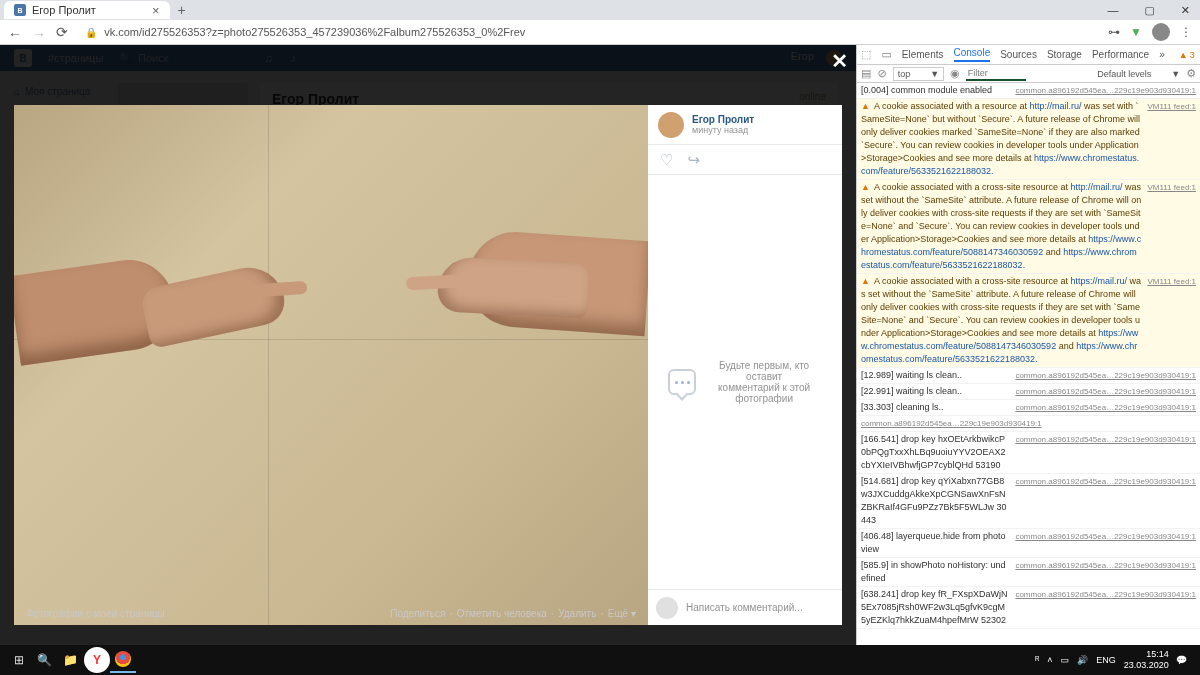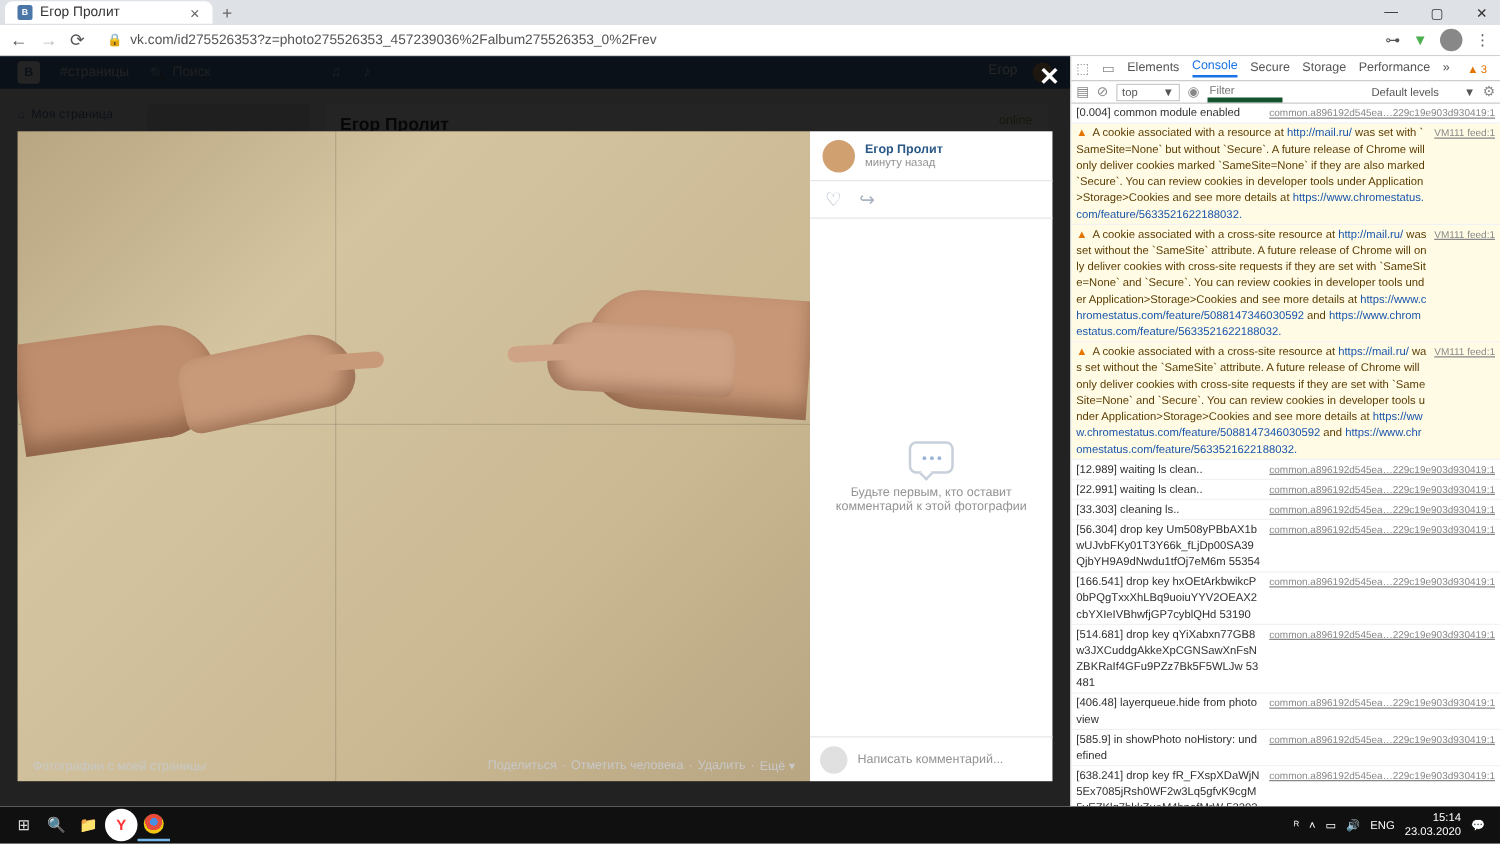--- a/index.html
+++ b/index.html
@@ -46,21 +46,21 @@
 .hand-r::after { content: ''; position: absolute; left: -32px; top: 20px; width: 55px; height: 13px; background: #cfa385; border-radius: 8px; transform: rotate(-6deg); }
 .wrist-r { position: absolute; right: 0; top: 130px; width: 180px; height: 95px; background: #c79777; border-radius: 55px 0 0 55px; transform: rotate(4deg); box-shadow: inset 0 -10px 15px rgba(70,35,15,0.4); }
 
 .side-panel { width: 194px; background: #fff; display: flex; flex-direction: column; }
 .author { height: 40px; padding: 8px 10px; display: flex; gap: 8px; align-items: center; border-bottom: 1px solid #e7e8ec; }
 .author-ava { width: 26px; height: 26px; border-radius: 50%; background: #d0a070; }
 .author-txt { font-size: 10px; }
 .author-name { color: #2a5885; font-weight: 600; }
 .author-time { color: #939393; font-size: 9px; }
 .likes { height: 30px; display: flex; align-items: center; gap: 14px; padding: 0 12px; border-bottom: 1px solid #e7e8ec; color: #aab5c2; font-size: 15px; }
-.comments-empty { flex: 1; display: flex; flex-direction: column; align-items: center; justify-content: center; color: #939393; font-size: 10px; text-align: center; padding: 0 20px; gap: 10px; }
+.comments-empty { flex: 1; display: flex; flex-direction: row; align-items: center; justify-content: center; color: #939393; font-size: 10px; text-align: center; padding: 0 20px; gap: 10px; }
 .comment-bubble { width: 36px; height: 26px; border: 2px solid #c7d0db; border-radius: 6px; position: relative; display: flex; align-items: center; justify-content: center; gap: 3px; }
 .comment-bubble::after { content: ''; position: absolute; bottom: -6px; left: 8px; width: 6px; height: 6px; border-right: 2px solid #c7d0db; border-bottom: 2px solid #c7d0db; background: #fff; transform: rotate(45deg); }
 .comment-bubble span { width: 3px; height: 3px; background: #9ab2d8; border-radius: 50%; }
 .comment-input { height: 36px; border-top: 1px solid #e7e8ec; display: flex; align-items: center; gap: 8px; padding: 0 8px; }
 .cmt-ava { width: 22px; height: 22px; border-radius: 50%; background: #e0e0e0; }
 .cmt-field { flex: 1; font-size: 10px; color: #939393; }
 
 .pv-footer { position: absolute; bottom: 20px; left: 14px; right: 208px; height: 24px; color: #c8c8c8; font-size: 10px; display: flex; align-items: center; padding: 0 12px; }
 .pv-title { margin-right: auto; }
 .pv-actions { display: flex; gap: 4px; }
@@ -76,21 +76,21 @@
 
 
 .devtools { width: 344px; background: #fff; display: flex; flex-direction: column; border-left: 1px solid #ccc; font-size: 10px; }
 .dt-tabs { height: 20px; border-bottom: 1px solid #ccc; display: flex; align-items: center; padding: 0 4px; gap: 10px; color: #555; font-size: 10px; }
 .dt-ico { font-size: 11px; color: #888; cursor: pointer; }
 .dt-tab { cursor: pointer; }
 .dt-tab.active { color: #1a73e8; border-bottom: 2px solid #1a73e8; padding-bottom: 2px; }
 .dt-warn { color: #e37400; margin-left: 4px; display: flex; align-items: center; gap: 2px; font-size: 9px; }
 .dt-sub { height: 18px; border-bottom: 1px solid #ccc; display: flex; align-items: center; padding: 0 4px; gap: 6px; color: #555; font-size: 9px; }
 .dt-select { border: 1px solid #ccc; padding: 0 4px; font-size: 9px; height: 14px; display: flex; align-items: center; gap: 20px; }
-.filter-box { border: none; border-bottom: 4px solid #14532d; font-size: 9px; padding: 1px 2px; width: 60px; }
+.filter-box { border: none; border-bottom: 2px solid #14532d; font-size: 9px; padding: 1px 2px; width: 60px; }
 .levels { margin-left: auto; font-size: 9px; color: #555; display: flex; align-items: center; gap: 20px; }
 
 .console-body { flex: 1; overflow: hidden; font-family: Menlo, Consolas, monospace; font-size: 9px; line-height: 13px; }
 .c-row { display: flex; padding: 1px 4px; border-bottom: 1px solid #f2f2f2; }
 .c-row .msg { flex: 1; padding-right: 6px; word-break: break-all; }
 .c-row .src { color: #888; text-decoration: underline; white-space: nowrap; font-size: 8px; }
 .c-warn { background: #fffbe5; }
 .c-warn .tri { color: #e37400; margin-right: 4px; }
 .c-warn .msg { color: #5c3c00; }
 .c-warn a { color: #1a55ab; }
@@ -228,21 +228,21 @@
       </div>
     </div>
   </div>
 
   <div class="devtools">
     <div class="dt-tabs">
       <span class="dt-ico">⬚</span>
       <span class="dt-ico">▭</span>
       <span class="dt-tab">Elements</span>
       <span class="dt-tab active">Console</span>
-      <span class="dt-tab">Secure</span>
+      <span class="dt-tab">Sources</span>
       <span class="dt-tab">Storage</span>
       <span class="dt-tab">Performance</span>
       <span class="dt-tab">»</span>
       <span class="dt-warn">▲<span>3</span></span>
 
     </div>
     <div class="dt-sub">
       <span class="dt-ico">▤</span>
       <span class="dt-ico">⊘</span>
       <div class="dt-select">
@@ -280,29 +280,28 @@
         </div>
         <div class="c-row c-log">
           <div class="msg">[22.991]  waiting ls clean..</div>
           <div class="src">common.a896192d545ea…229c19e903d930419:1</div>
         </div>
         <div class="c-row c-log">
           <div class="msg">[33.303]  cleaning ls..</div>
           <div class="src">common.a896192d545ea…229c19e903d930419:1</div>
         </div>
         <div class="c-row c-log">
-          <div class="msg">[56.304]  drop key Um508yPBbAX1bwUJvbFKy01T3Y66k_fLjDp00SA39QjbYH9A9dNwdu1tfOj7eM6m 55354</div>
           <div class="src">common.a896192d545ea…229c19e903d930419:1</div>
         </div>
         <div class="c-row c-log">
           <div class="msg">[166.541]  drop key hxOEtArkbwikcP0bPQgTxxXhLBq9uoiuYYV2OEAX2cbYXIeIVBhwfjGP7cyblQHd 53190</div>
           <div class="src">common.a896192d545ea…229c19e903d930419:1</div>
         </div>
         <div class="c-row c-log">
-          <div class="msg">[514.681]  drop key qYiXabxn77GB8w3JXCuddgAkkeXpCGNSawXnFsNZBKRaIf4GFu9PZz7Bk5F5WLJw 53481</div>
+          <div class="msg">[514.681]  drop key qYiXabxn77GB8w3JXCuddgAkkeXpCGNSawXnFsNZBKRaIf4GFu9PZz7Bk5F5WLJw 30443</div>
           <div class="src">common.a896192d545ea…229c19e903d930419:1</div>
         </div>
         <div class="c-row c-log">
           <div class="msg">[406.48]  layerqueue.hide from photoview</div>
           <div class="src">common.a896192d545ea…229c19e903d930419:1</div>
         </div>
         <div class="c-row c-log">
           <div class="msg">[585.9]  in showPhoto noHistory: undefined</div>
           <div class="src">common.a896192d545ea…229c19e903d930419:1</div>
         </div>

